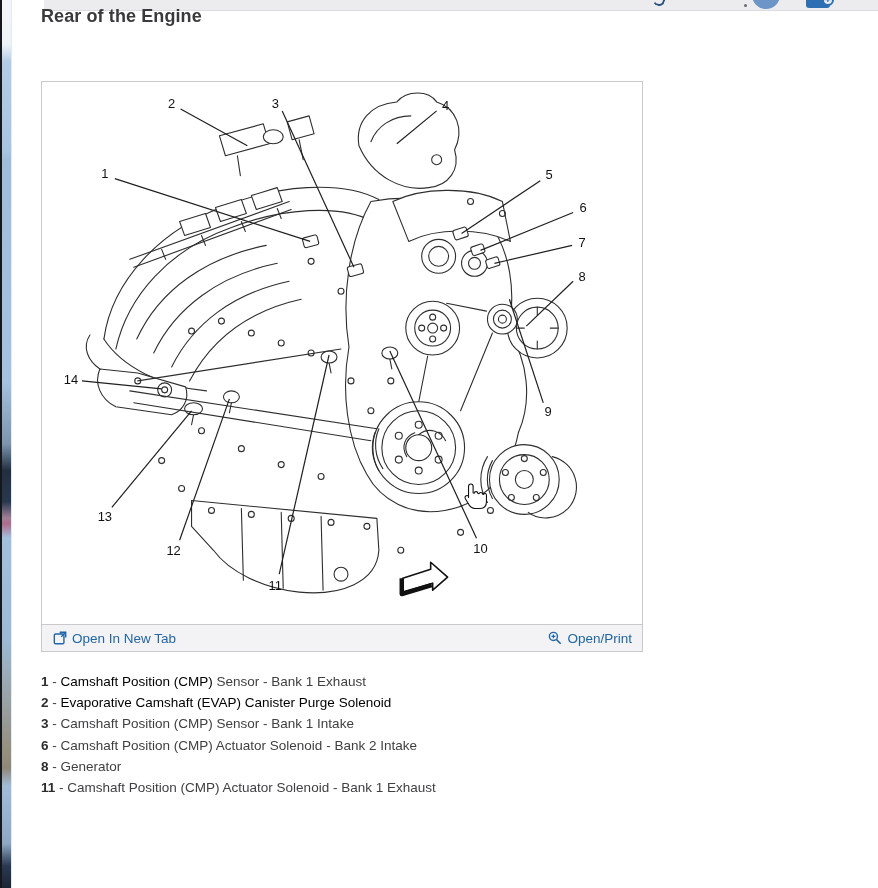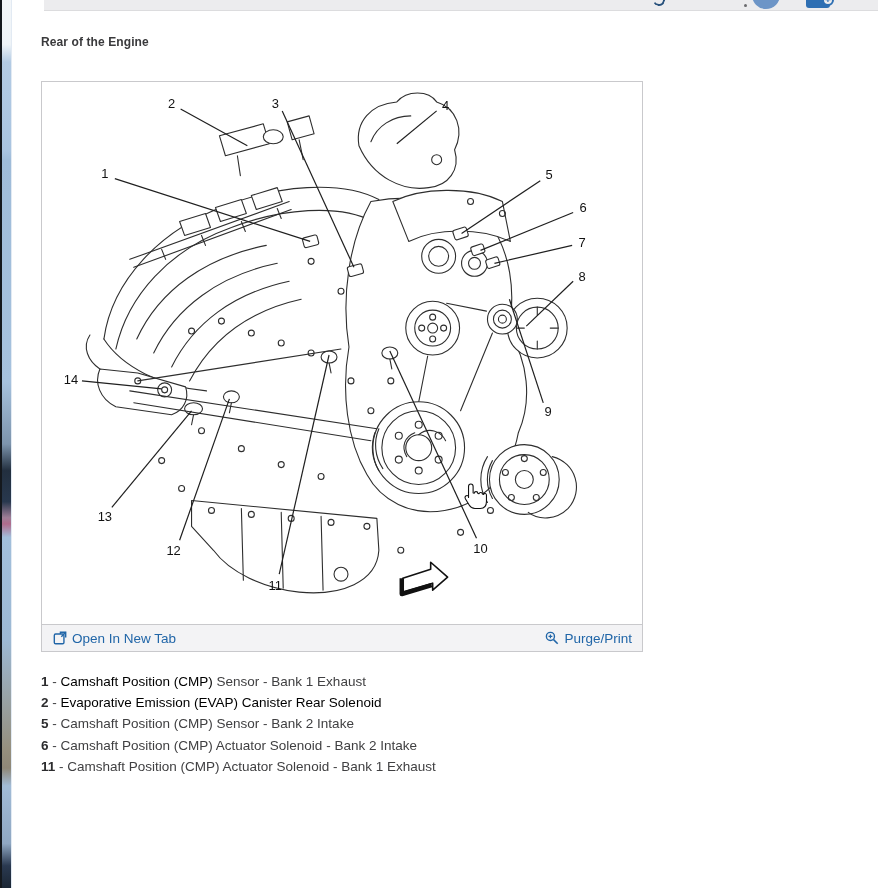--- a/index.html
+++ b/index.html
@@ -49,22 +49,22 @@
     color:#2e6fb3;font-size:10px;font-weight:bold;line-height:10px;text-align:center;
   }
   .frag-curve{
     position:absolute;left:609px;top:-6px;width:12px;height:12px;border-radius:50%;
     border:2.5px solid #28517c;border-top-color:transparent;border-left-color:transparent;
     transform:rotate(15deg);box-sizing:border-box;
   }
   .frag-dot{position:absolute;left:700px;top:4px;width:3px;height:3px;background:#6b6b6e;border-radius:50%;}
   
   .page-heading{
-    position:absolute;left:41px;top:35px;
-    font-size:12px;font-weight:bold;color:#3a3a3c;letter-spacing:.1px;
+    position:absolute;left:41px;top:6px;
+    font-size:18px;font-weight:bold;color:#3a3a3c;letter-spacing:.1px;
   }
   
   .figure-card{
     position:absolute;left:41px;top:81px;width:602px;
     border:1px solid #c9c9cc;background:#ffffff;box-sizing:border-box;
   }
   .figure-image{width:600px;height:542px;position:relative;background:#ffffff;}
   .figure-footer{
     height:26px;background:#f3f3f5;border-top:1px solid #c9c9cc;
     display:flex;align-items:center;justify-content:space-between;
@@ -308,24 +308,25 @@
         <path d="M14.5,1.5 L9.5,6.5" fill="none" stroke="#2166a8" stroke-width="1.6"></path>
       </svg>
       <span>Open In New Tab</span>
     </a>
     <a class="footer-link">
       <svg width="14" height="14" viewBox="0 0 16 16">
         <circle cx="6.2" cy="6.2" r="4.6" fill="none" stroke="#2166a8" stroke-width="1.6"></circle>
         <path d="M6.2,4 V8.4 M4,6.2 H8.4" stroke="#2166a8" stroke-width="1.4"></path>
         <path d="M9.8,9.8 L14.5,14.5" stroke="#2166a8" stroke-width="1.8"></path>
       </svg>
-      <span>Purge/Print</span>
+      <span>Open/Print</span>
     </a>
   </div>
 </div>
 
 <div class="legend">
     <div class="legend-row"><span class="ln">1</span><span class="lsep"> - </span><span class="llink">Camshaft Position (CMP)</span><span class="ltext"> Sensor - Bank 1 Exhaust</span></div>
-    <div class="legend-row"><span class="ln">2</span><span class="lsep"> - </span><span class="llink">Evaporative Emission (EVAP) Canister Rear Solenoid</span></div>
-    <div class="legend-row"><span class="ln">5</span><span class="lsep"> - </span><span class="ltext">Camshaft Position (CMP) Sensor - Bank 2 Intake</span></div>
+    <div class="legend-row"><span class="ln">2</span><span class="lsep"> - </span><span class="llink">Evaporative Camshaft (EVAP) Canister Purge Solenoid</span></div>
+    <div class="legend-row"><span class="ln">3</span><span class="lsep"> - </span><span class="ltext">Camshaft Position (CMP) Sensor - Bank 1 Intake</span></div>
     <div class="legend-row"><span class="ln">6</span><span class="lsep"> - </span><span class="ltext">Camshaft Position (CMP) Actuator Solenoid - Bank 2 Intake</span></div>
+    <div class="legend-row"><span class="ln">8</span><span class="lsep"> - </span><span class="ltext">Generator</span></div>
     <div class="legend-row"><span class="ln">11</span><span class="lsep"> - </span><span class="ltext">Camshaft Position (CMP) Actuator Solenoid - Bank 1 Exhaust</span></div>
   </div>
 
 </body></html>

